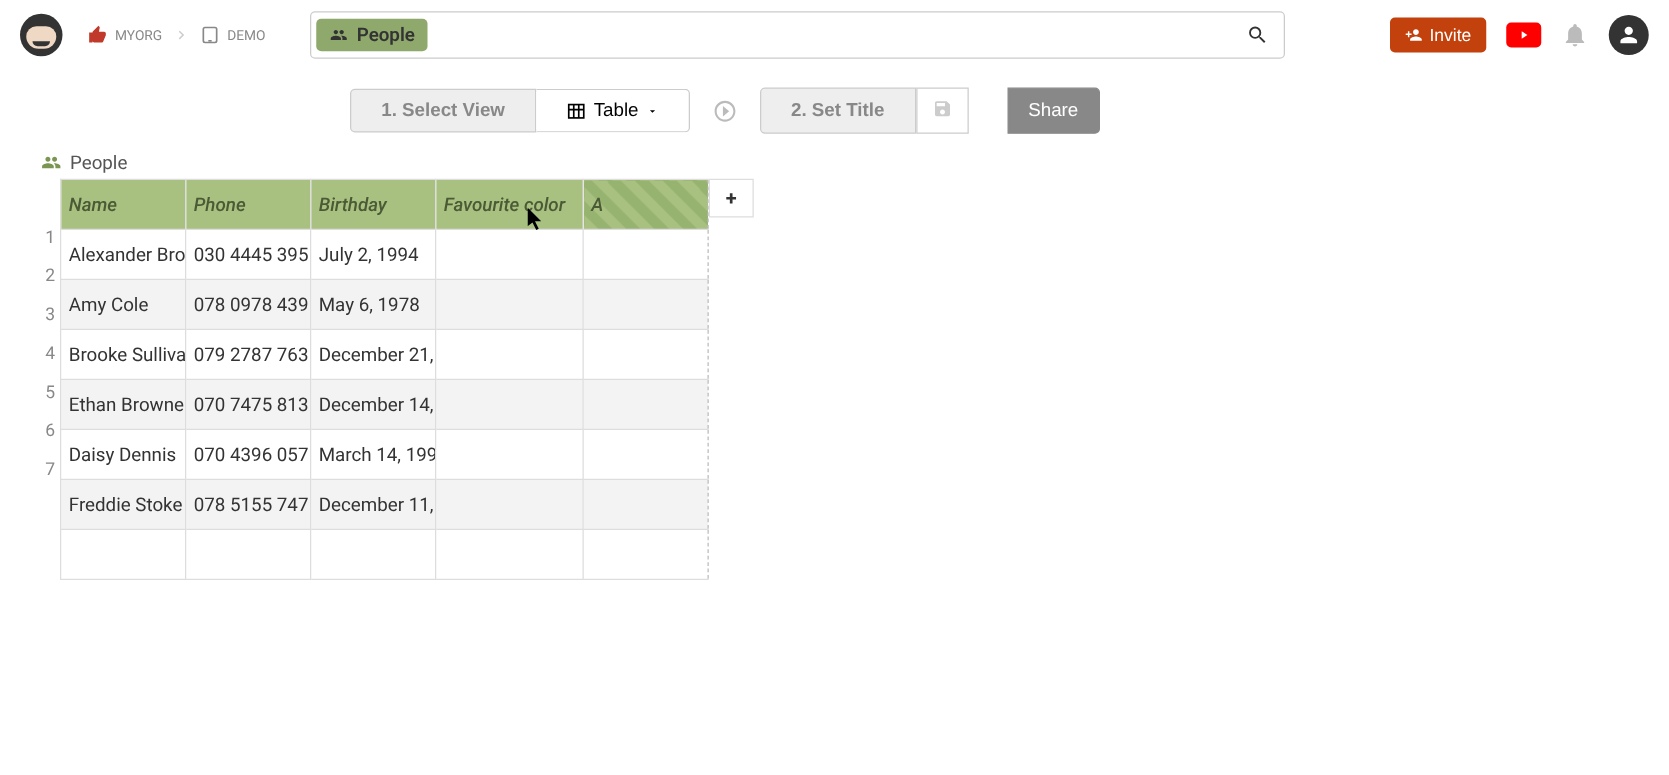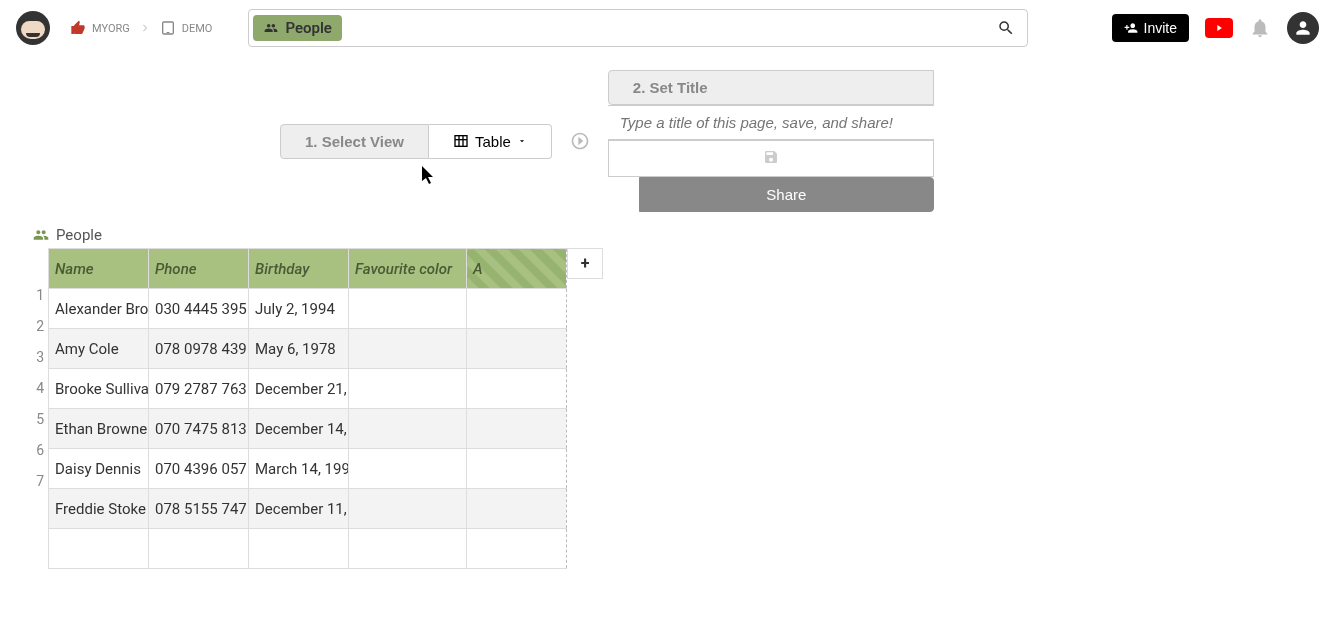--- a/index.html
+++ b/index.html
@@ -92,21 +92,21 @@
       right: 12px;
       color: #333;
     }
     .topbar-right {
       margin-left: auto;
       display: flex;
       align-items: center;
       gap: 16px;
     }
     .invite-btn {
-      background: #000000;
+      background: #c2410c;
       color: #fff;
       border: none;
       border-radius: 4px;
       padding: 6px 12px;
       font-size: 14px;
       font-weight: 500;
       display: inline-flex;
       align-items: center;
       gap: 6px;
       cursor: pointer;
@@ -160,21 +160,20 @@
     }
     .btn-group .btn:first-child { border-radius: 4px 0 0 4px; }
     .btn-group .btn:last-child { border-radius: 0 4px 4px 0; }
     .btn-group .btn + .btn { border-left: none; }
     .arrow-circle {
       margin: 0 18px;
       color: #bbb;
     }
     .title-group {
       display: inline-flex;
-      flex-direction: column;
     }
     .title-input {
       border: 1px solid #ccc;
       border-left: none;
       border-right: none;
       padding: 8px 12px;
       font-size: 15px;
       font-style: italic;
       color: #888;
       width: 326px;
@@ -368,21 +367,20 @@
   </div>
 
   <svg class="arrow-circle" width="20" height="20" viewBox="0 0 24 24" fill="currentColor">
       <path d="M12 2C6.48 2 2 6.48 2 12s4.48 10 10 10 10-4.48 10-10S17.52 2 12 2zm0 18c-4.41 0-8-3.59-8-8s3.59-8 8-8 8 3.59 8 8-3.59 8-8 8zm-2-3l6-5-6-5v10z"></path>
     </svg>
 
   <div class="title-group">
     <button class="btn btn-disabled" style="border-radius:4px 0 0 4px;">
       <span>2. Set Title</span>
     </button>
-    <input class="title-input" type="text" placeholder="Type a title of this page, save, and share!" style="">
     <button class="save-btn">
       <svg width="16" height="16" viewBox="0 0 24 24" fill="currentColor">
           <path d="M17 3H5c-1.1 0-2 .9-2 2v14c0 1.1.9 2 2 2h14c1.1 0 2-.9 2-2V7l-4-4zm-5 16c-1.66 0-3-1.34-3-3s1.34-3 3-3 3 1.34 3 3-1.34 3-3 3zm3-10H5V5h10v4z"></path>
         </svg>
     </button>
     <button class="share-btn">
       <span>Share</span>
     </button>
   </div>
 </div>

